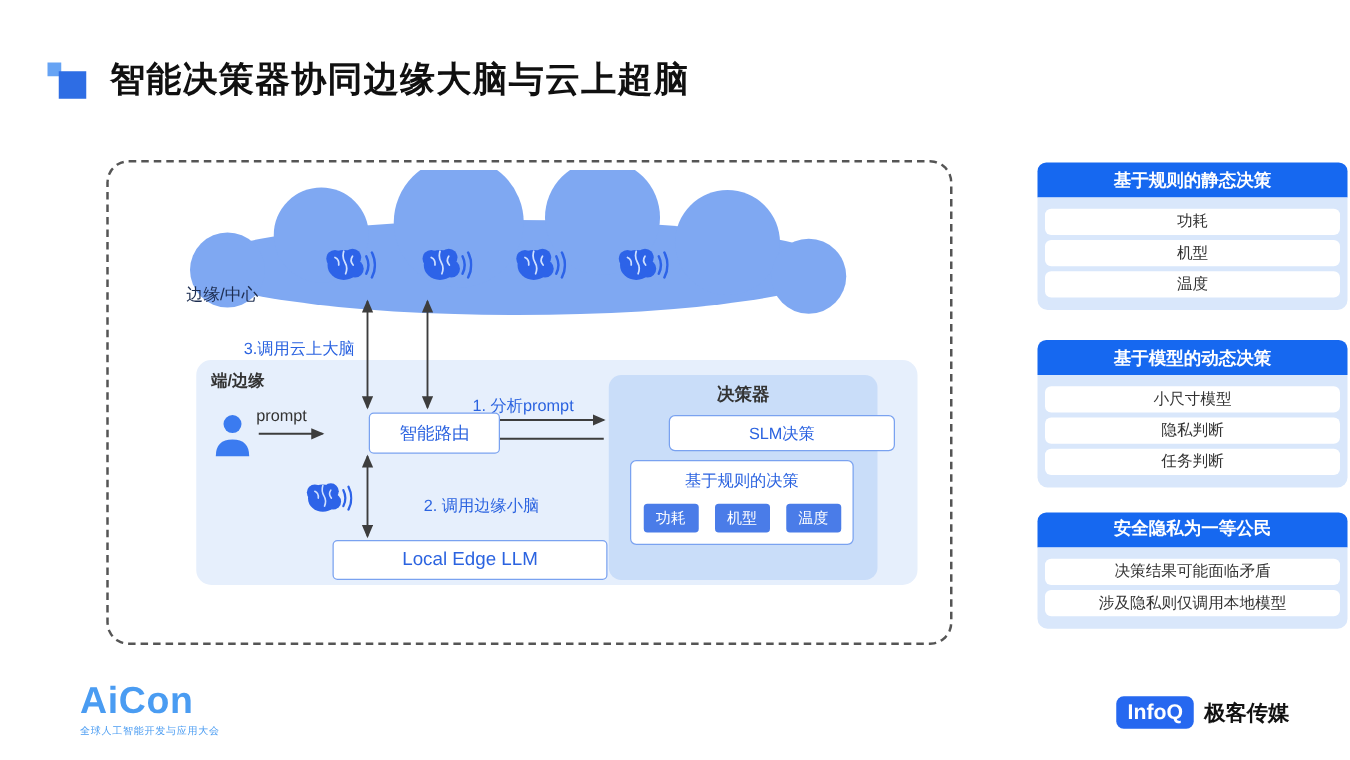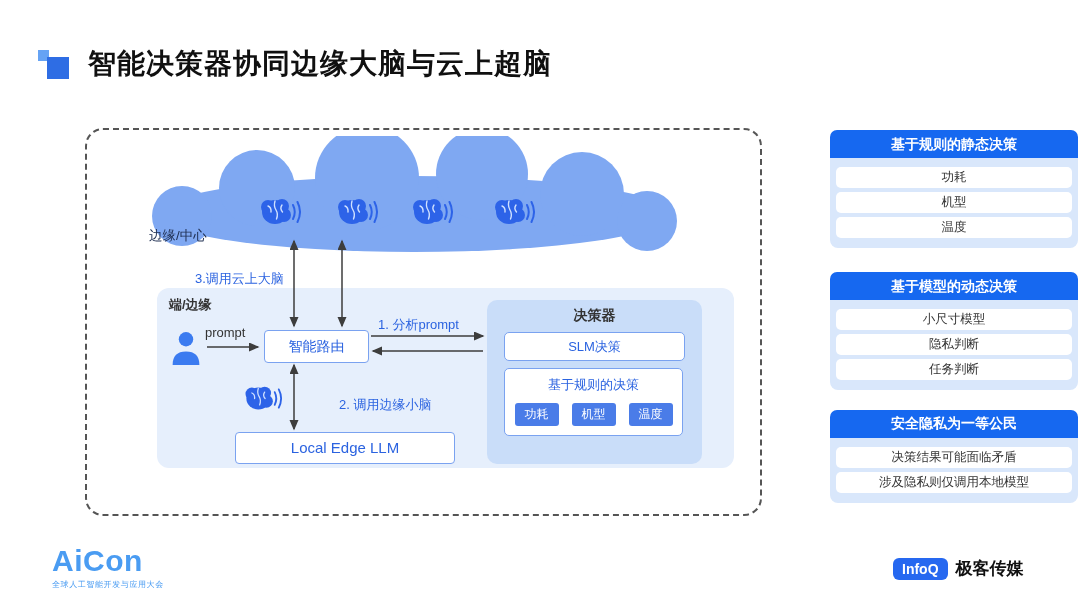--- a/index.html
+++ b/index.html
@@ -28,45 +28,45 @@
   .lbl-dark { color:#333; }
   .cloud-label { left:62px; top:64px; font-size:13.5px; color:#1d2d50; font-weight:400;margin-top:33px; }
   .arrow3-label { left:108px; top:140px; }
   .edge-label { left:82px; top:166px; font-weight:600; }
   .prompt-label { left:118px; top:195px; }
   .arrow1-label { left:291px; top:186px; }
   .arrow2-label { left:252px; top:266px; }
 
   .person { position:absolute; left:83px; top:200px; }
 
-  .white-box { position:absolute; background:#fff; border:1px solid #7aa2f0; border-radius:4px; text-align:center; color:#2b63e0; }
+  .white-box { position:absolute; background:#fff; border:1px solid #7aa2f0; border-radius:4px; text-align:center; color:#2b63e0;margin-left:31px; }
   .router-box { left:177px; top:200px; width:103px; height:31px; line-height:31px; font-size:14px; }
   .llm-box { left:148px; top:302px; width:218px; height:30px; line-height:30px; font-size:15px; }
 
   .decision-panel { position:absolute; left:400px; top:170px; width:215px; height:164px; background:#c9ddf9; border-radius:10px; }
   .decision-title { text-align:center; margin-top:7px; font-size:14px; color:#333; font-weight:600; }
   .slm-box { left:17px; top:32px; width:179px; height:27px; line-height:27px; font-size:13px; border-radius:5px; }
   .rule-box { position:absolute; left:17px; top:68px; width:179px; height:68px; background:#fff; border:1px solid #7aa2f0; border-radius:5px; box-sizing:border-box; }
   .rule-title { text-align:center; margin-top:7px; color:#2b63e0; font-size:13px; }
   .rule-chips { display:flex; justify-content:center; gap:13px; margin-top:9px; }
   .chip { background:#4a7ce8; color:#fff; font-size:12px; padding:3px 10px; border-radius:3px; }
 
   
   .panel { position:absolute; left:790px; width:248px;padding-left:40px; }
   .panel-1 { top:130px; } .panel-2 { top:272px; } .panel-3 { top:410px;font-family:Liberation Serif, serif; }
   .panel-header { background:#1668f0; color:#fff; text-align:center; font-size:14px; font-weight:700; height:28px; line-height:28px; border-radius:7px 7px 0 0; }
   .panel-body { background:#d9e7fb; border-radius:0 0 8px 8px; padding:5px 6px 6px; }
   .panel-row { background:#fff; border-radius:5px; height:21px; line-height:21px; text-align:center; font-size:12.5px; color:#333; margin:4px 0; }
 
   
-  .aicon { position:absolute; left:52px; top:544px; }
+  .aicon { position:absolute; left:64px; top:544px; }
   .aicon-text { font-size:30px; font-weight:800; color:#4a9cf2; letter-spacing:0.5px; }
   .aicon-sub { font-size:8px; color:#4a9cf2; letter-spacing:0.6px; margin-top:1px; }
   .infoq { position:absolute; left:893px; top:557px; display:flex; align-items:center; }
-  .infoq-box { background:#2668f0; color:#fff; font-weight:700; font-size:14px; padding:3px 9px; border-radius:6px; }
+  .infoq-box { background:#2668f0; color:#fff; font-weight:700; font-size:17px; padding:3px 9px; border-radius:6px; }
   .infoq-partner { margin-left:8px; font-size:17px; font-weight:700; color:#111; }
 </style>
 </head>
 <body>
 
 <div class="page">
 
   <div class="header">
     <div class="mark">
       <span class="sq1"></span>

